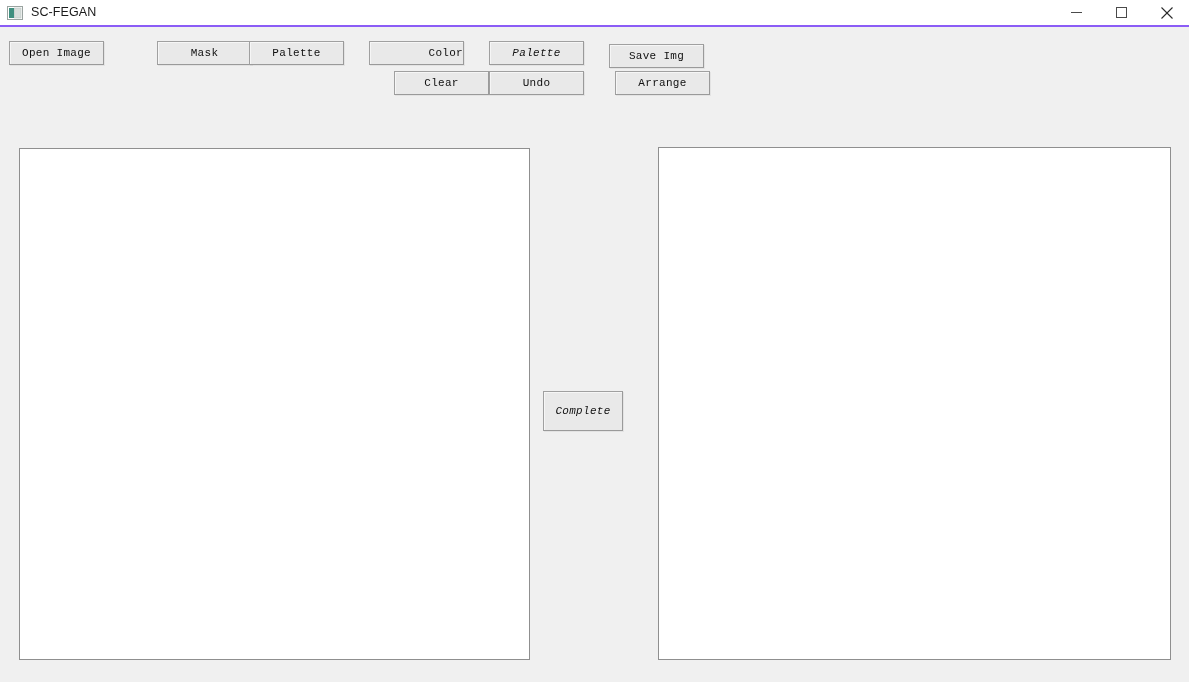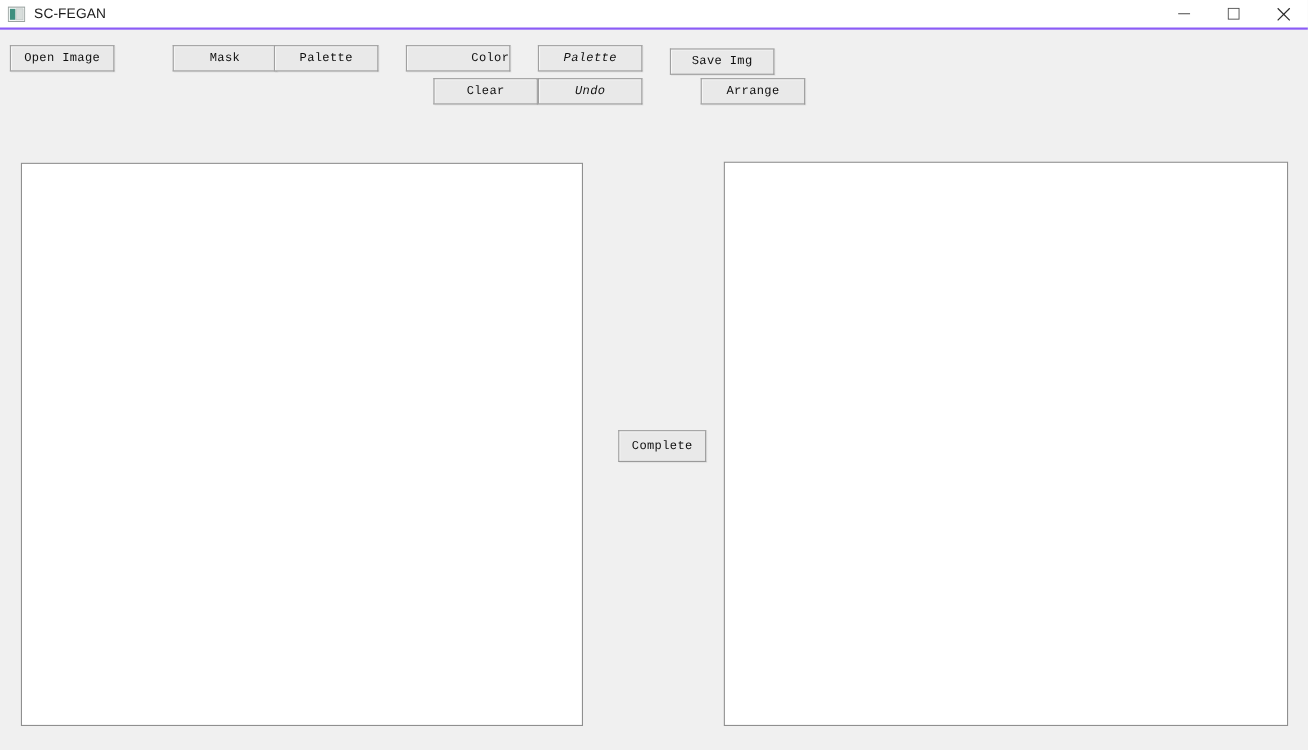--- a/index.html
+++ b/index.html
@@ -84,22 +84,22 @@
 
   
   #btn-open-image { left: 9px;   top: 41px; }
   #btn-mask       { left: 129px; top: 41px; margin-left: 28px; }
   #btn-sketches   { left: 249px; top: 41px; }
   #btn-color      { left: 369px; top: 41px; text-align: right; }
   #btn-palette    { left: 489px; top: 41px; font-style: italic; }
   #btn-save-img   { left: 609px; top: 44px; }
   
   #btn-clear      { left: 369px; top: 71px; margin-left: 25px; }
-  #btn-undo       { left: 489px; top: 71px; font-style: italic; }
-  #btn-arrange    { left: 637px; top: 71px; }
+  #btn-undo       { left: 489px; top: 71px; }
+  #btn-arrange    { left: 615px; top: 71px; }
 
   
   .canvas-panel {
     position: absolute;
     background: #ffffff;
     border: 1px solid #8f8f8f;
     box-sizing: border-box;
   }
   #canvas-input {
     left: 19px;
@@ -110,24 +110,25 @@
   #canvas-output {
     left: 658px;
     top: 147px;
     width: 513px;
     height: 513px;
   }
 
   
   #btn-complete {
     position: absolute;
-    left: 562px;
+    left: 543px;
     top: 391px;
     width: 80px;
-    height: 29px;
+    height: 40px;
+    font-style: italic;
   }
 </style>
 </head>
 <body>
 
 <div id="titlebar">
 
   <svg id="app-icon" viewBox="0 0 16 16" xmlns="http://www.w3.org/2000/svg">
     <rect x="0.5" y="1.5" width="15" height="13" fill="#ffffff" stroke="#9aa3a0" stroke-width="1"></rect>
     <rect x="2" y="3" width="5" height="10" fill="#3f8f7f"></rect>

